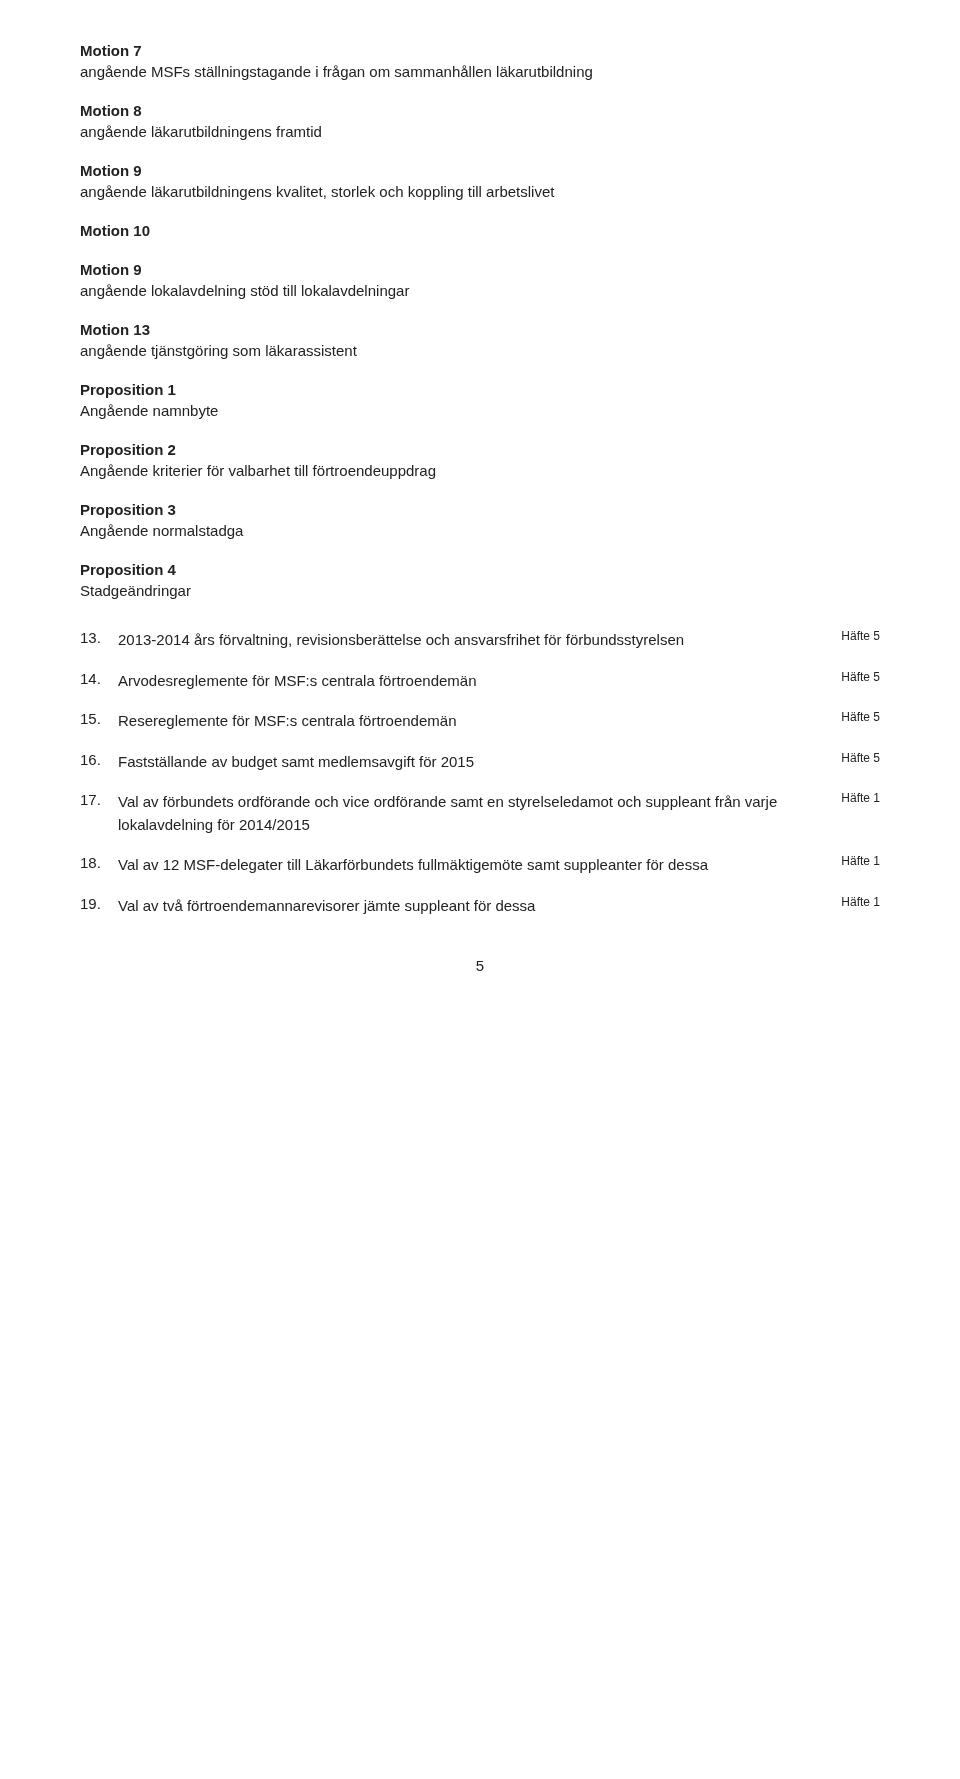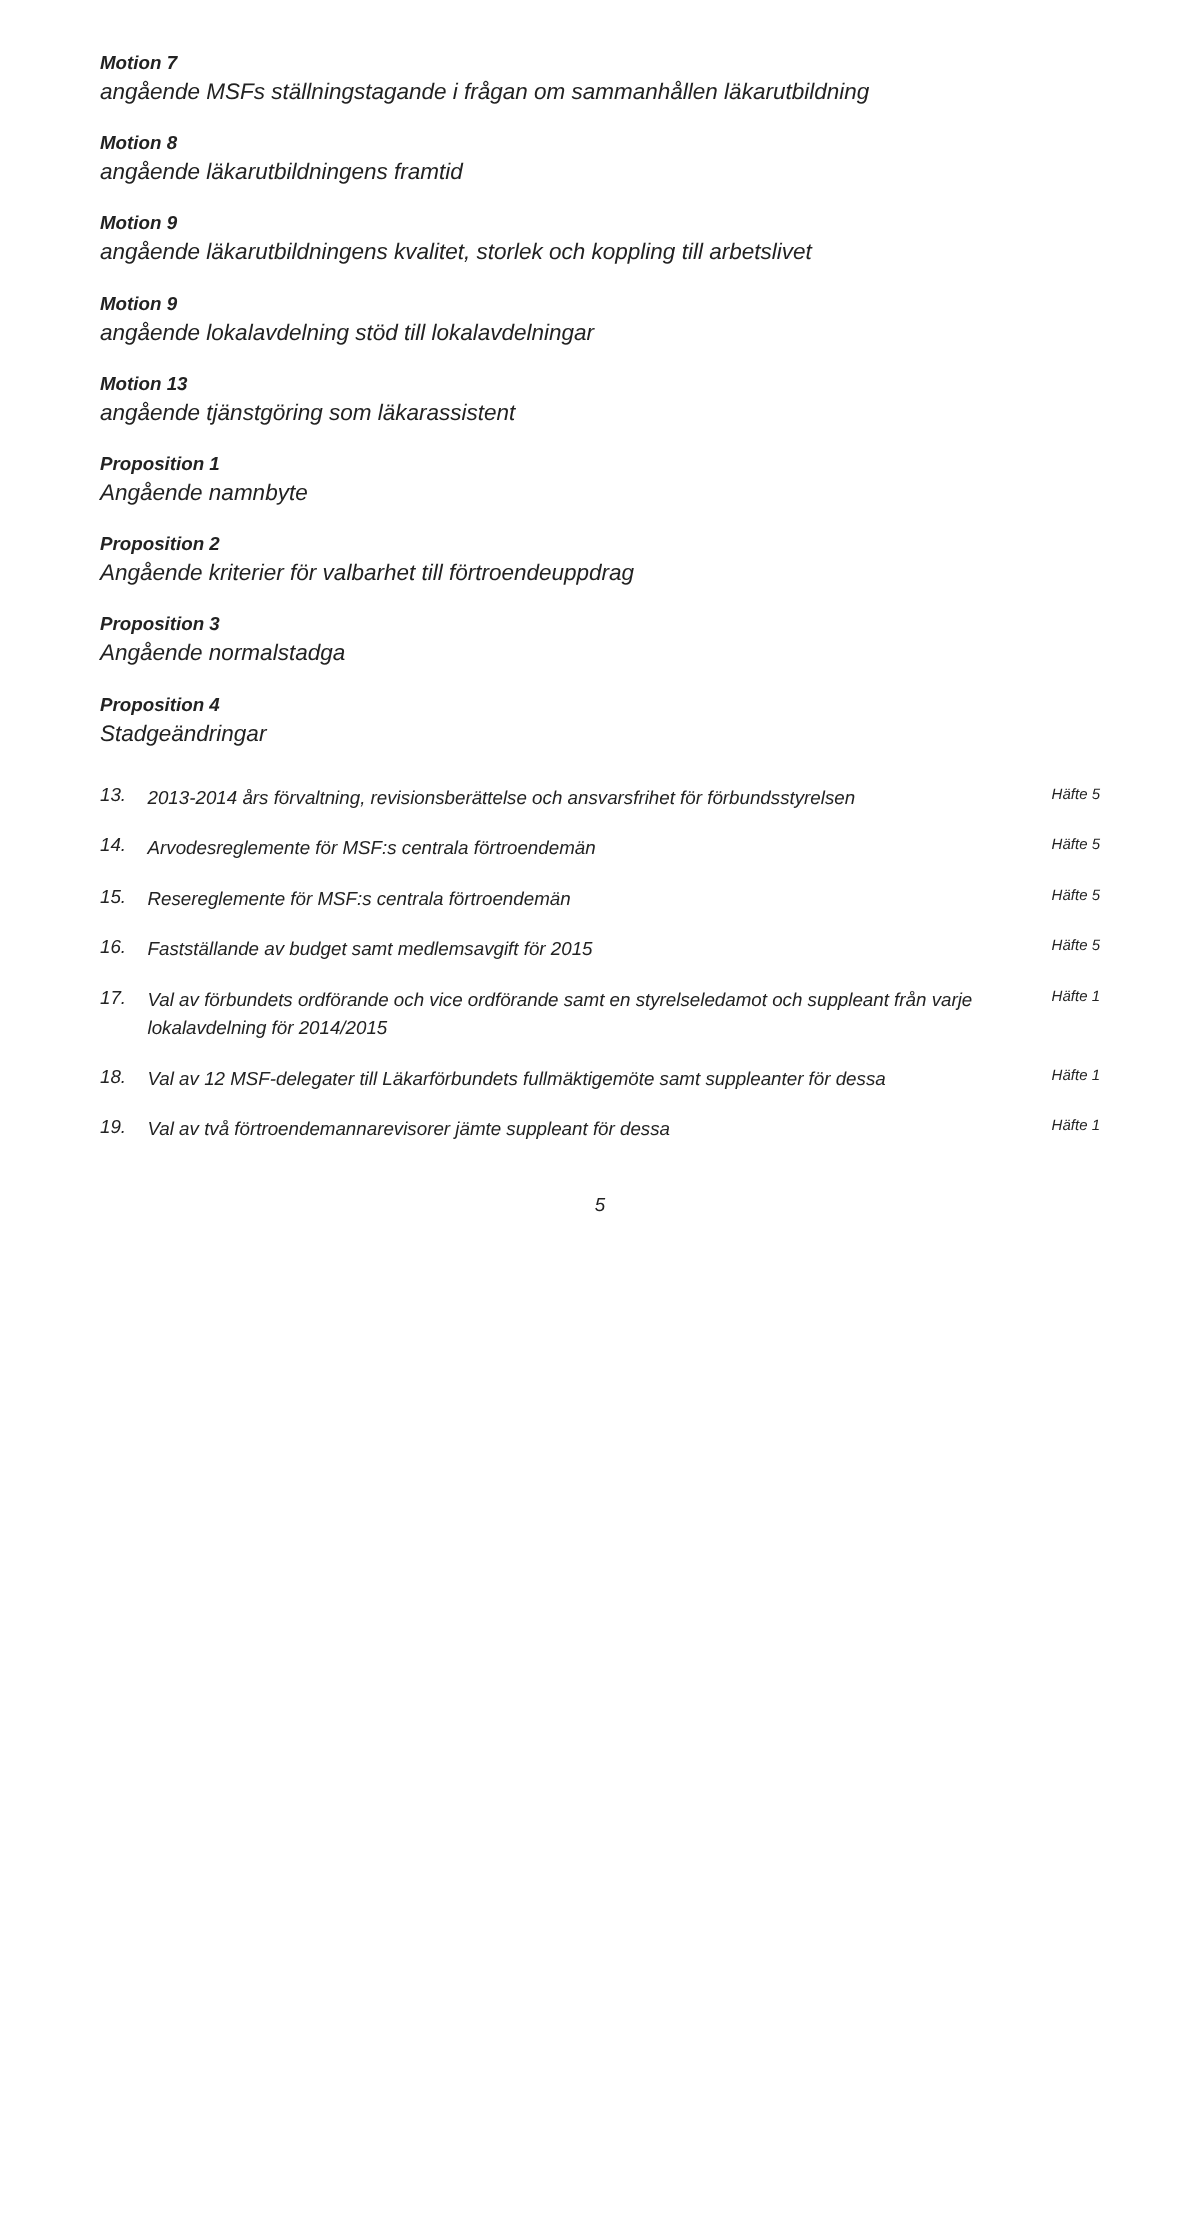--- a/index.html
+++ b/index.html
@@ -13,35 +13,34 @@
       font-family: Arial, Helvetica, sans-serif;
       font-size: 15px;
       color: #222222;
       width: 960px;
       min-height: 1779px;
       padding: 40px 80px 60px 80px;
     }
 
     .content-area {
       width: 100%;
-      font-style: italic;
     }
 
     .motion-block {
       margin-bottom: 18px;
     }
 
     .motion-title {
       font-weight: bold;
       font-size: 15px;
       line-height: 1.4;
     }
 
     .motion-subtitle {
-      font-size: 18px;
+      font-size: 15px;
       line-height: 1.4;
       font-weight: normal;
     }
 
     .numbered-row {
       display: flex;
       justify-content: space-between;
       align-items: flex-end;
       margin-bottom: 18px;
     }
@@ -94,20 +93,21 @@
       </div>
       <div class="motion-block">
         <div class="motion-title">Motion 8</div>
         <div class="motion-subtitle">angående läkarutbildningens framtid</div>
       </div>
       <div class="motion-block">
         <div class="motion-title">Motion 9</div>
         <div class="motion-subtitle">angående läkarutbildningens kvalitet, storlek och koppling till arbetslivet</div>
       </div>
       <div class="motion-block">
+        <div class="motion-title">Motion 10</div>
       </div>
       <div class="motion-block">
         <div class="motion-title">Motion 9</div>
         <div class="motion-subtitle">angående lokalavdelning stöd till lokalavdelningar</div>
       </div>
       <div class="motion-block">
       </div>
       <div class="motion-block">
         <div class="motion-title">Motion 13</div>
         <div class="motion-subtitle">angående tjänstgöring som läkarassistent</div>

